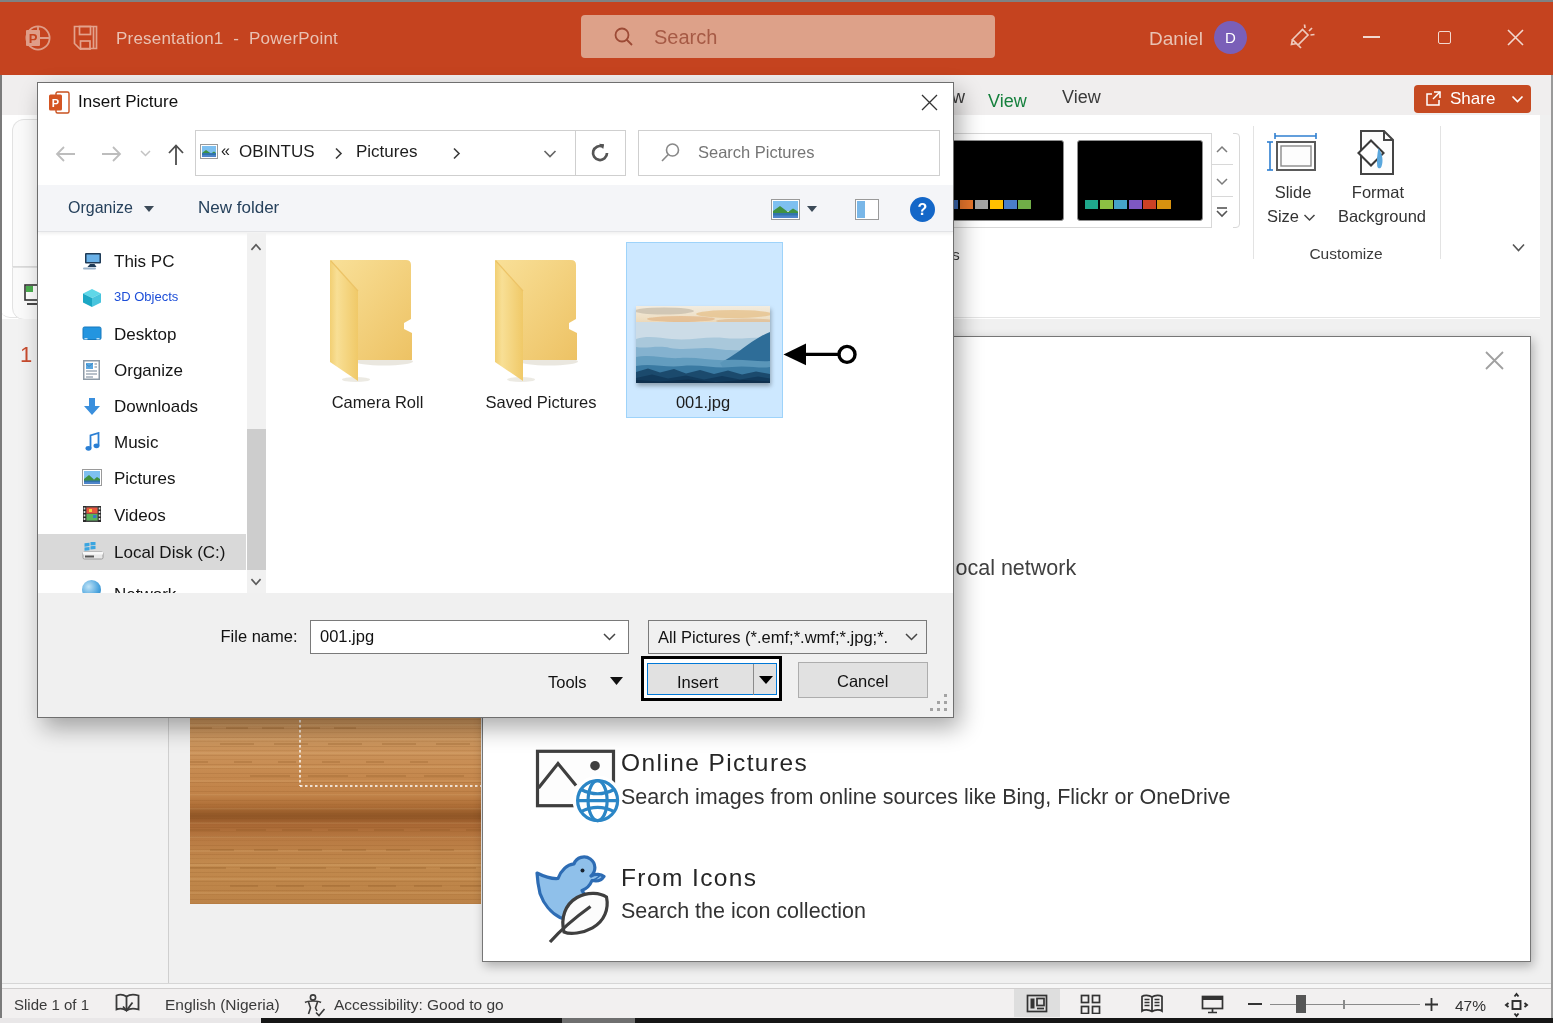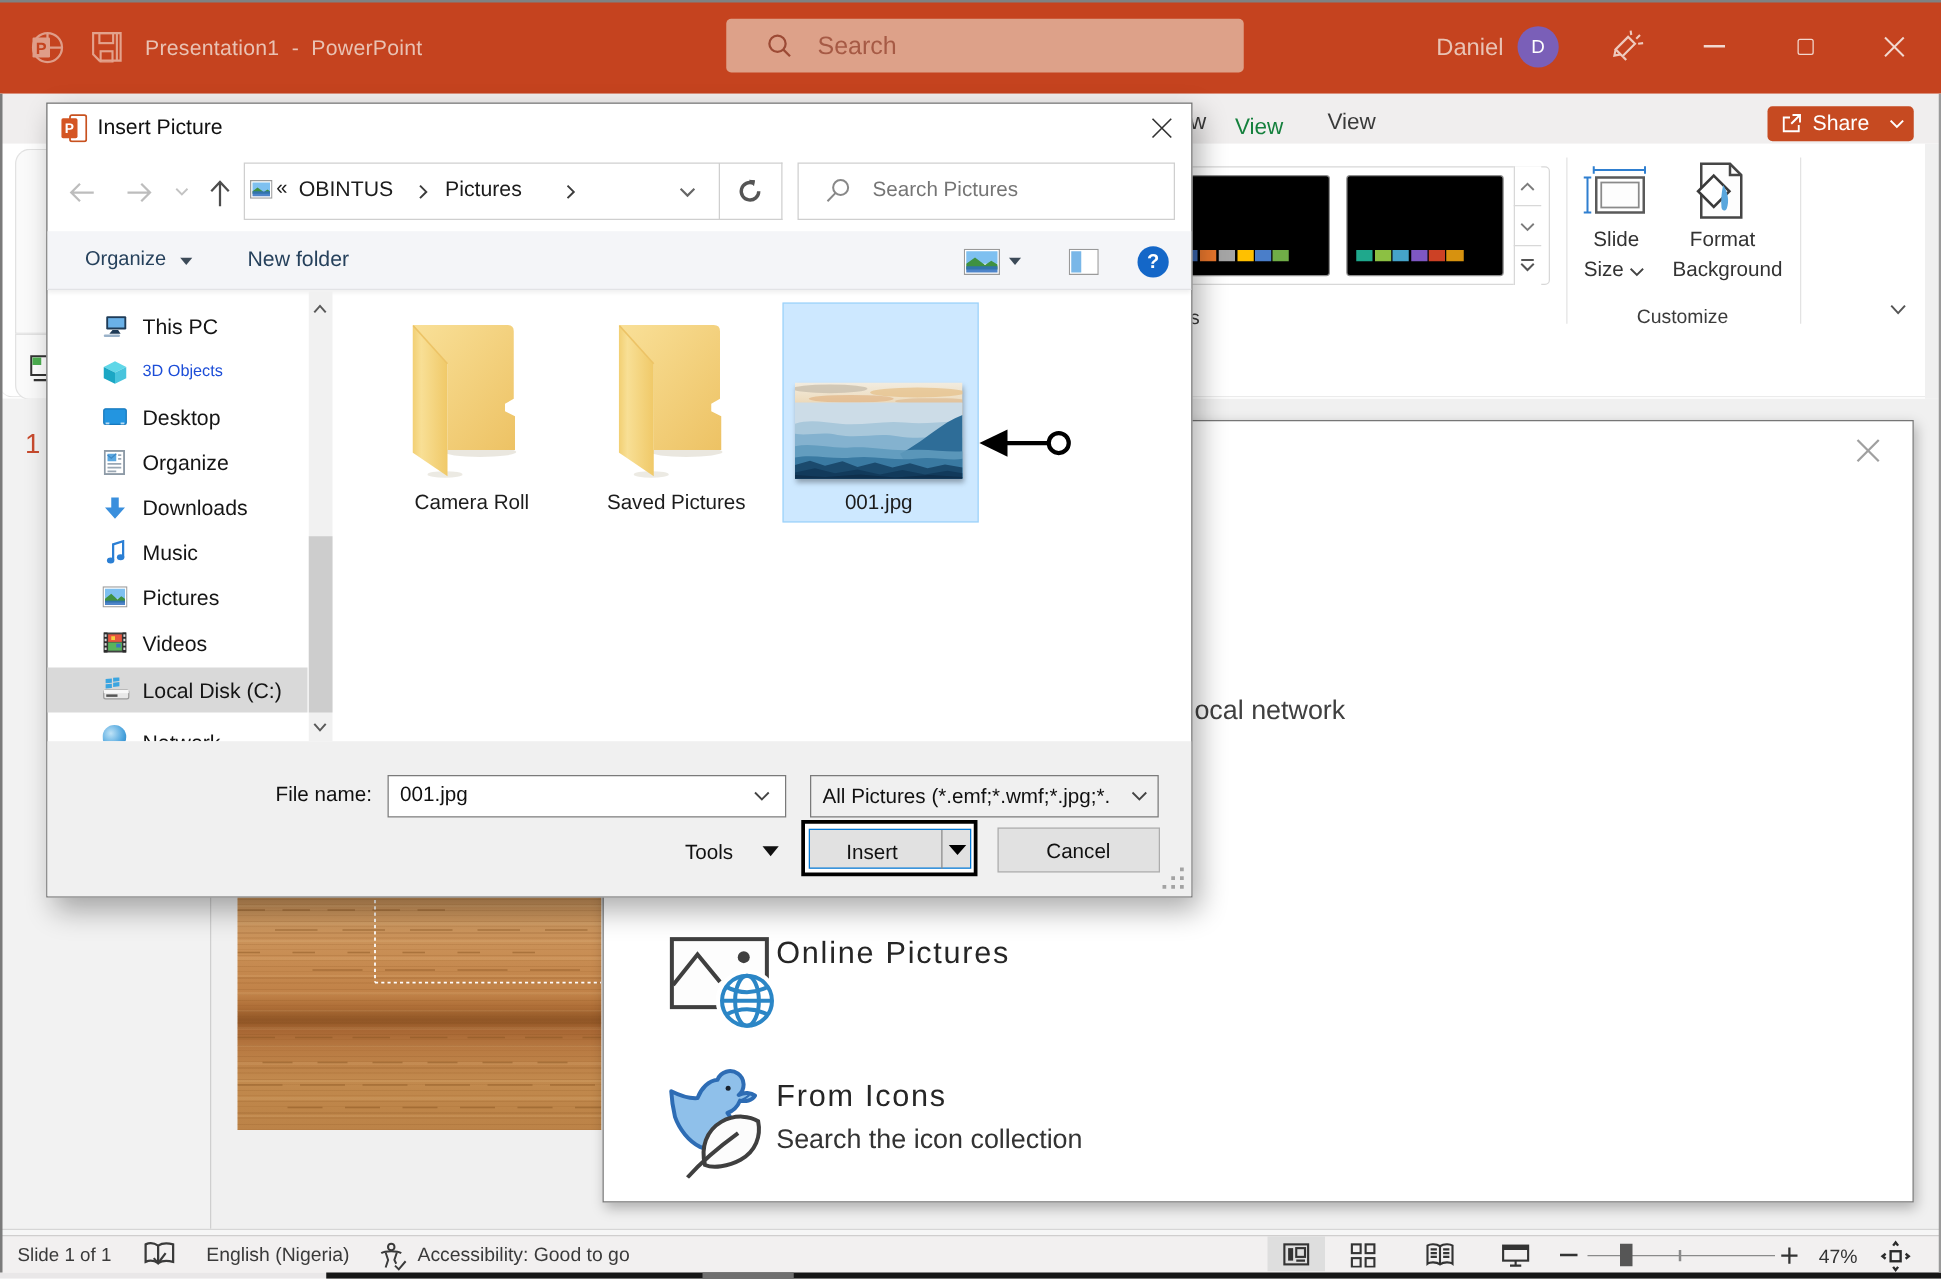--- a/index.html
+++ b/index.html
@@ -182,20 +182,21 @@
  <circle cx="63.6" cy="52.6" r="25" fill="#fff"></circle>
  <g fill="none" stroke="#2b86c6" stroke-width="3.2">
   <circle cx="63.6" cy="52.6" r="20"></circle>
   <ellipse cx="63.6" cy="52.6" rx="9.5" ry="20"></ellipse>
   <line x1="44" y1="52.6" x2="83.2" y2="52.6"></line>
   <path d="M47 41.5 q16.6 8.5 33.2 0"></path>
   <path d="M47 63.7 q16.6 -8.5 33.2 0"></path>
  </g>
 </svg>
 <div class="abs" style="left:621px;top:749px;font-size:24.5px;color:#262626;letter-spacing:1.4px">Online Pictures</div>
+<div class="abs" style="left:621px;top:785px;font-size:21.5px;color:#333">Search images from online sources like Bing, Flickr or OneDrive</div>
 
 <svg class="abs" style="left:534px;top:855px" width="82" height="88" viewBox="0 0 82 88">
  <path d="M3 18
   C11 22 18 24 24 23.5
   C27 15.5 33 9.5 40 8.8
   A10.8 10.8 0 1 1 57 21
   C61.5 18.5 67 19 70 21.5
   C67.5 25.5 62.5 26.5 58 25.5
   C56 30.5 52.5 33.8 48 35.4
   C52.5 41 53.8 49.5 50 56

